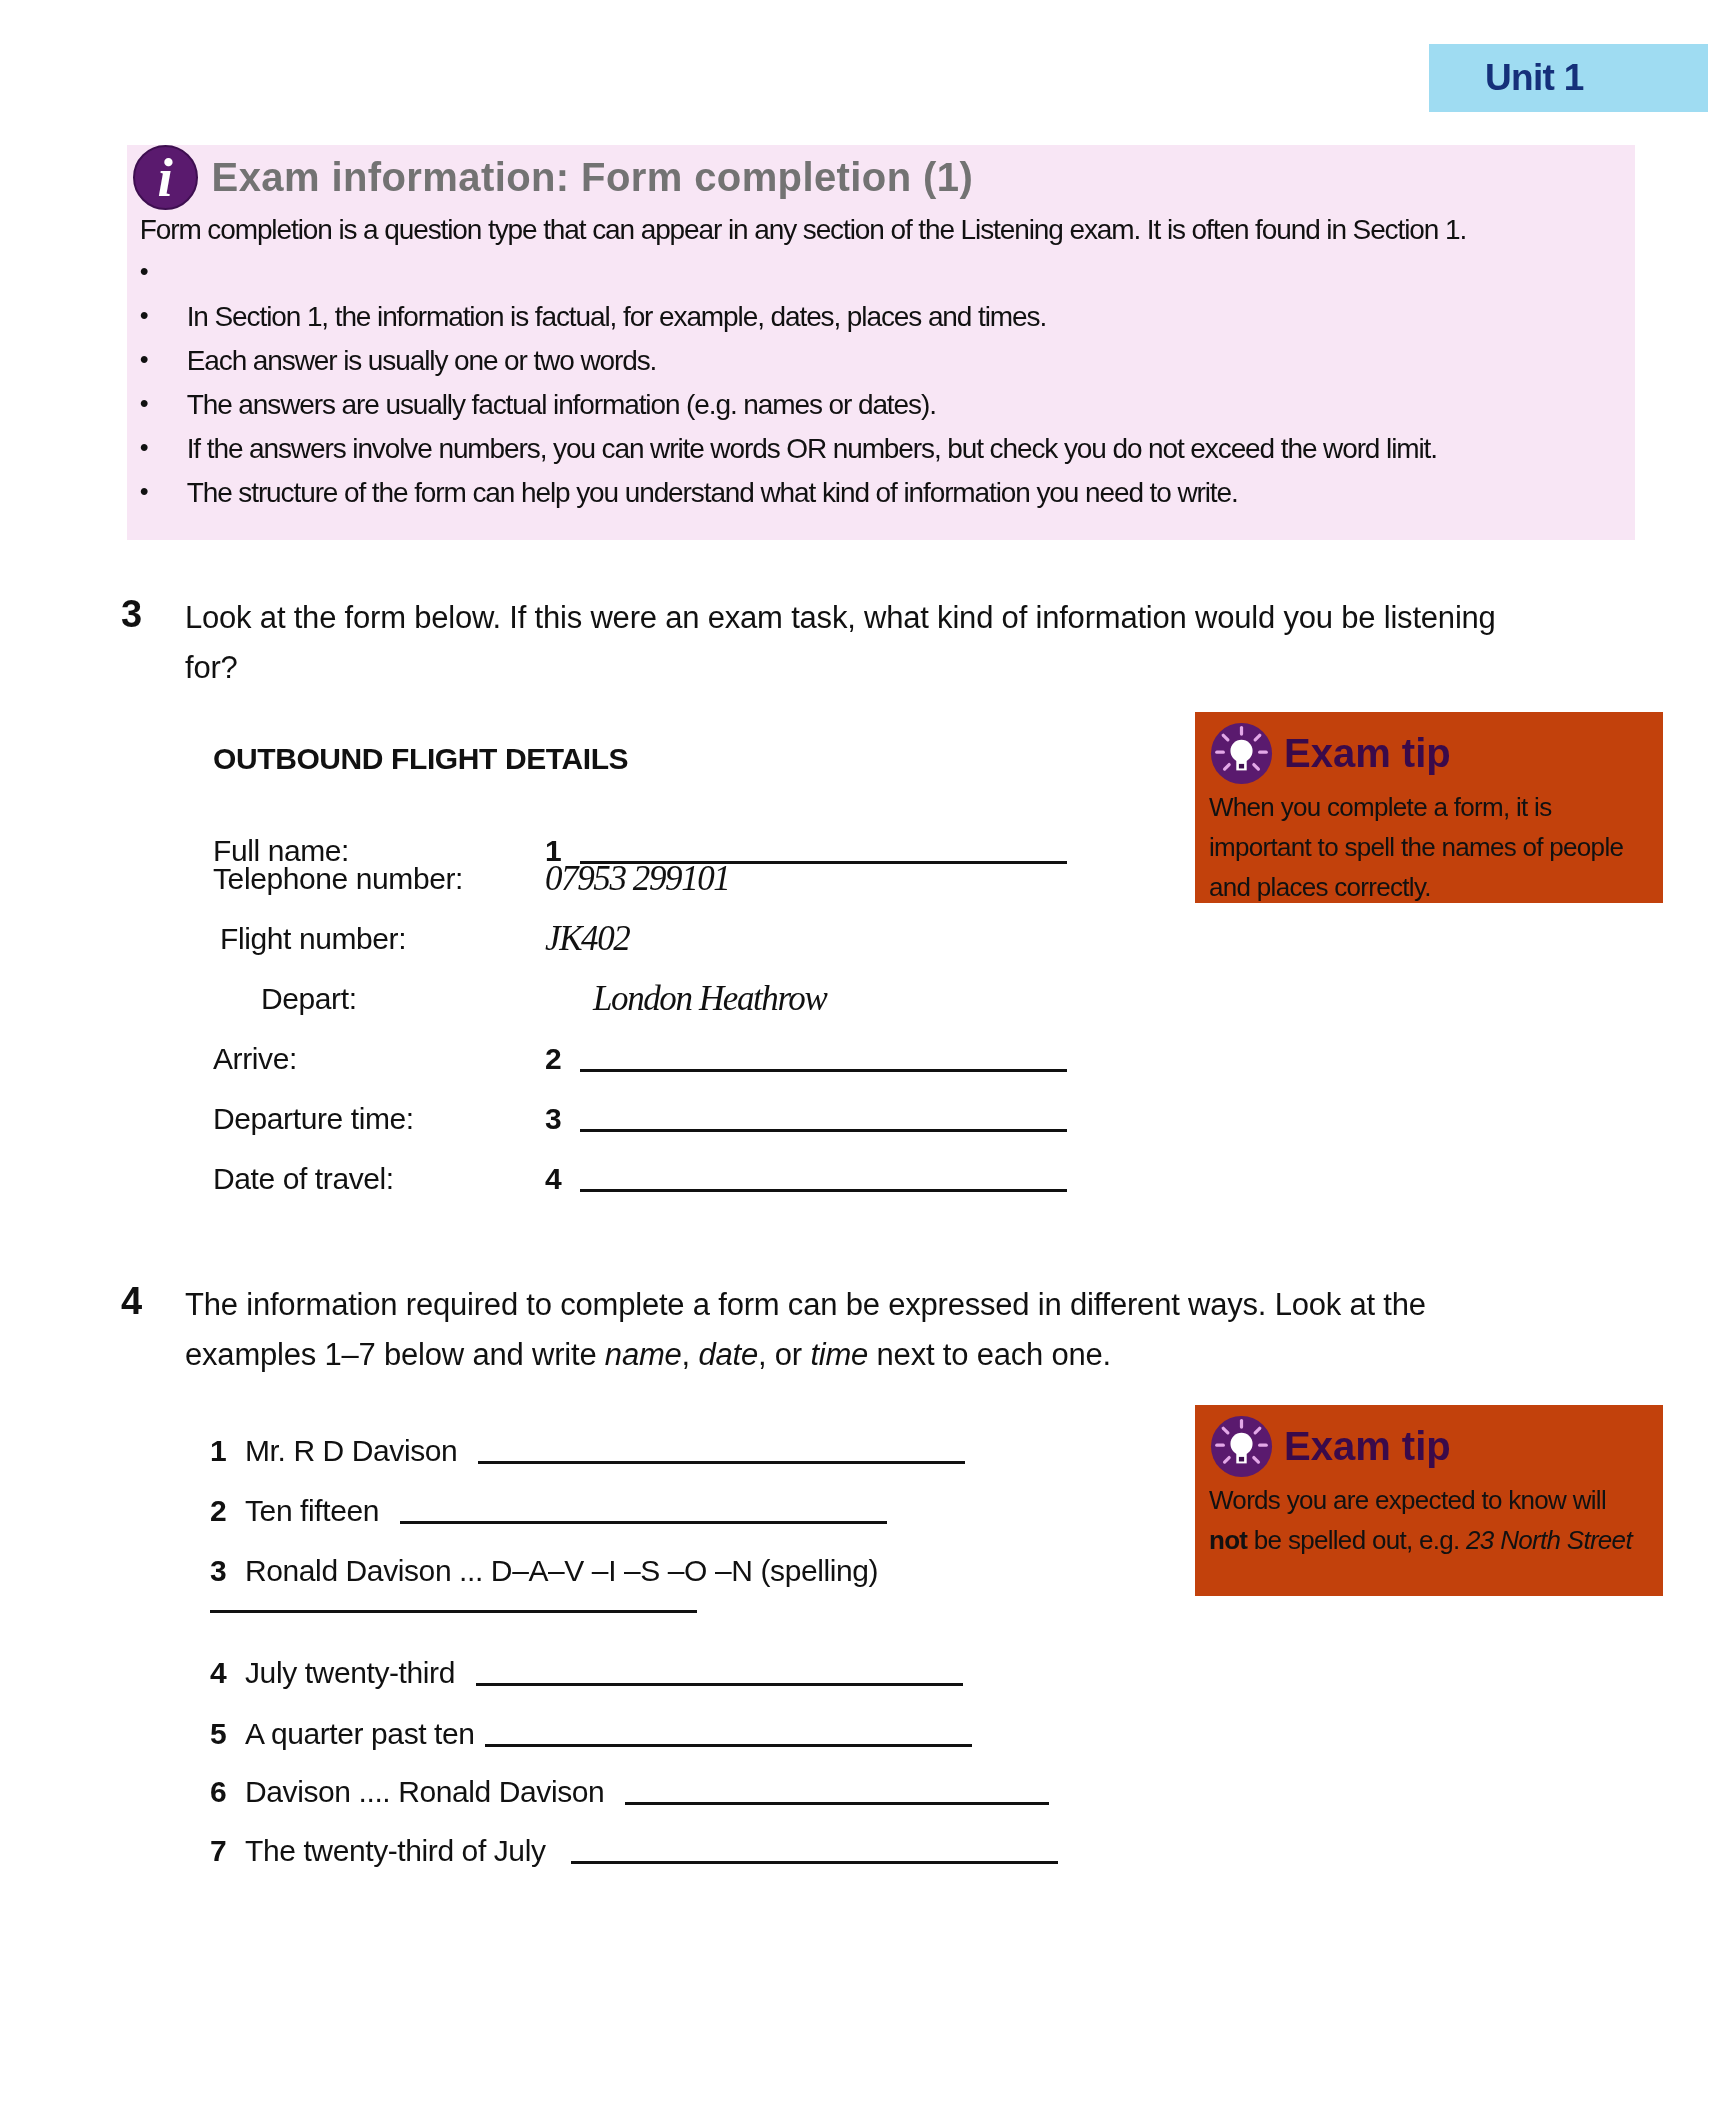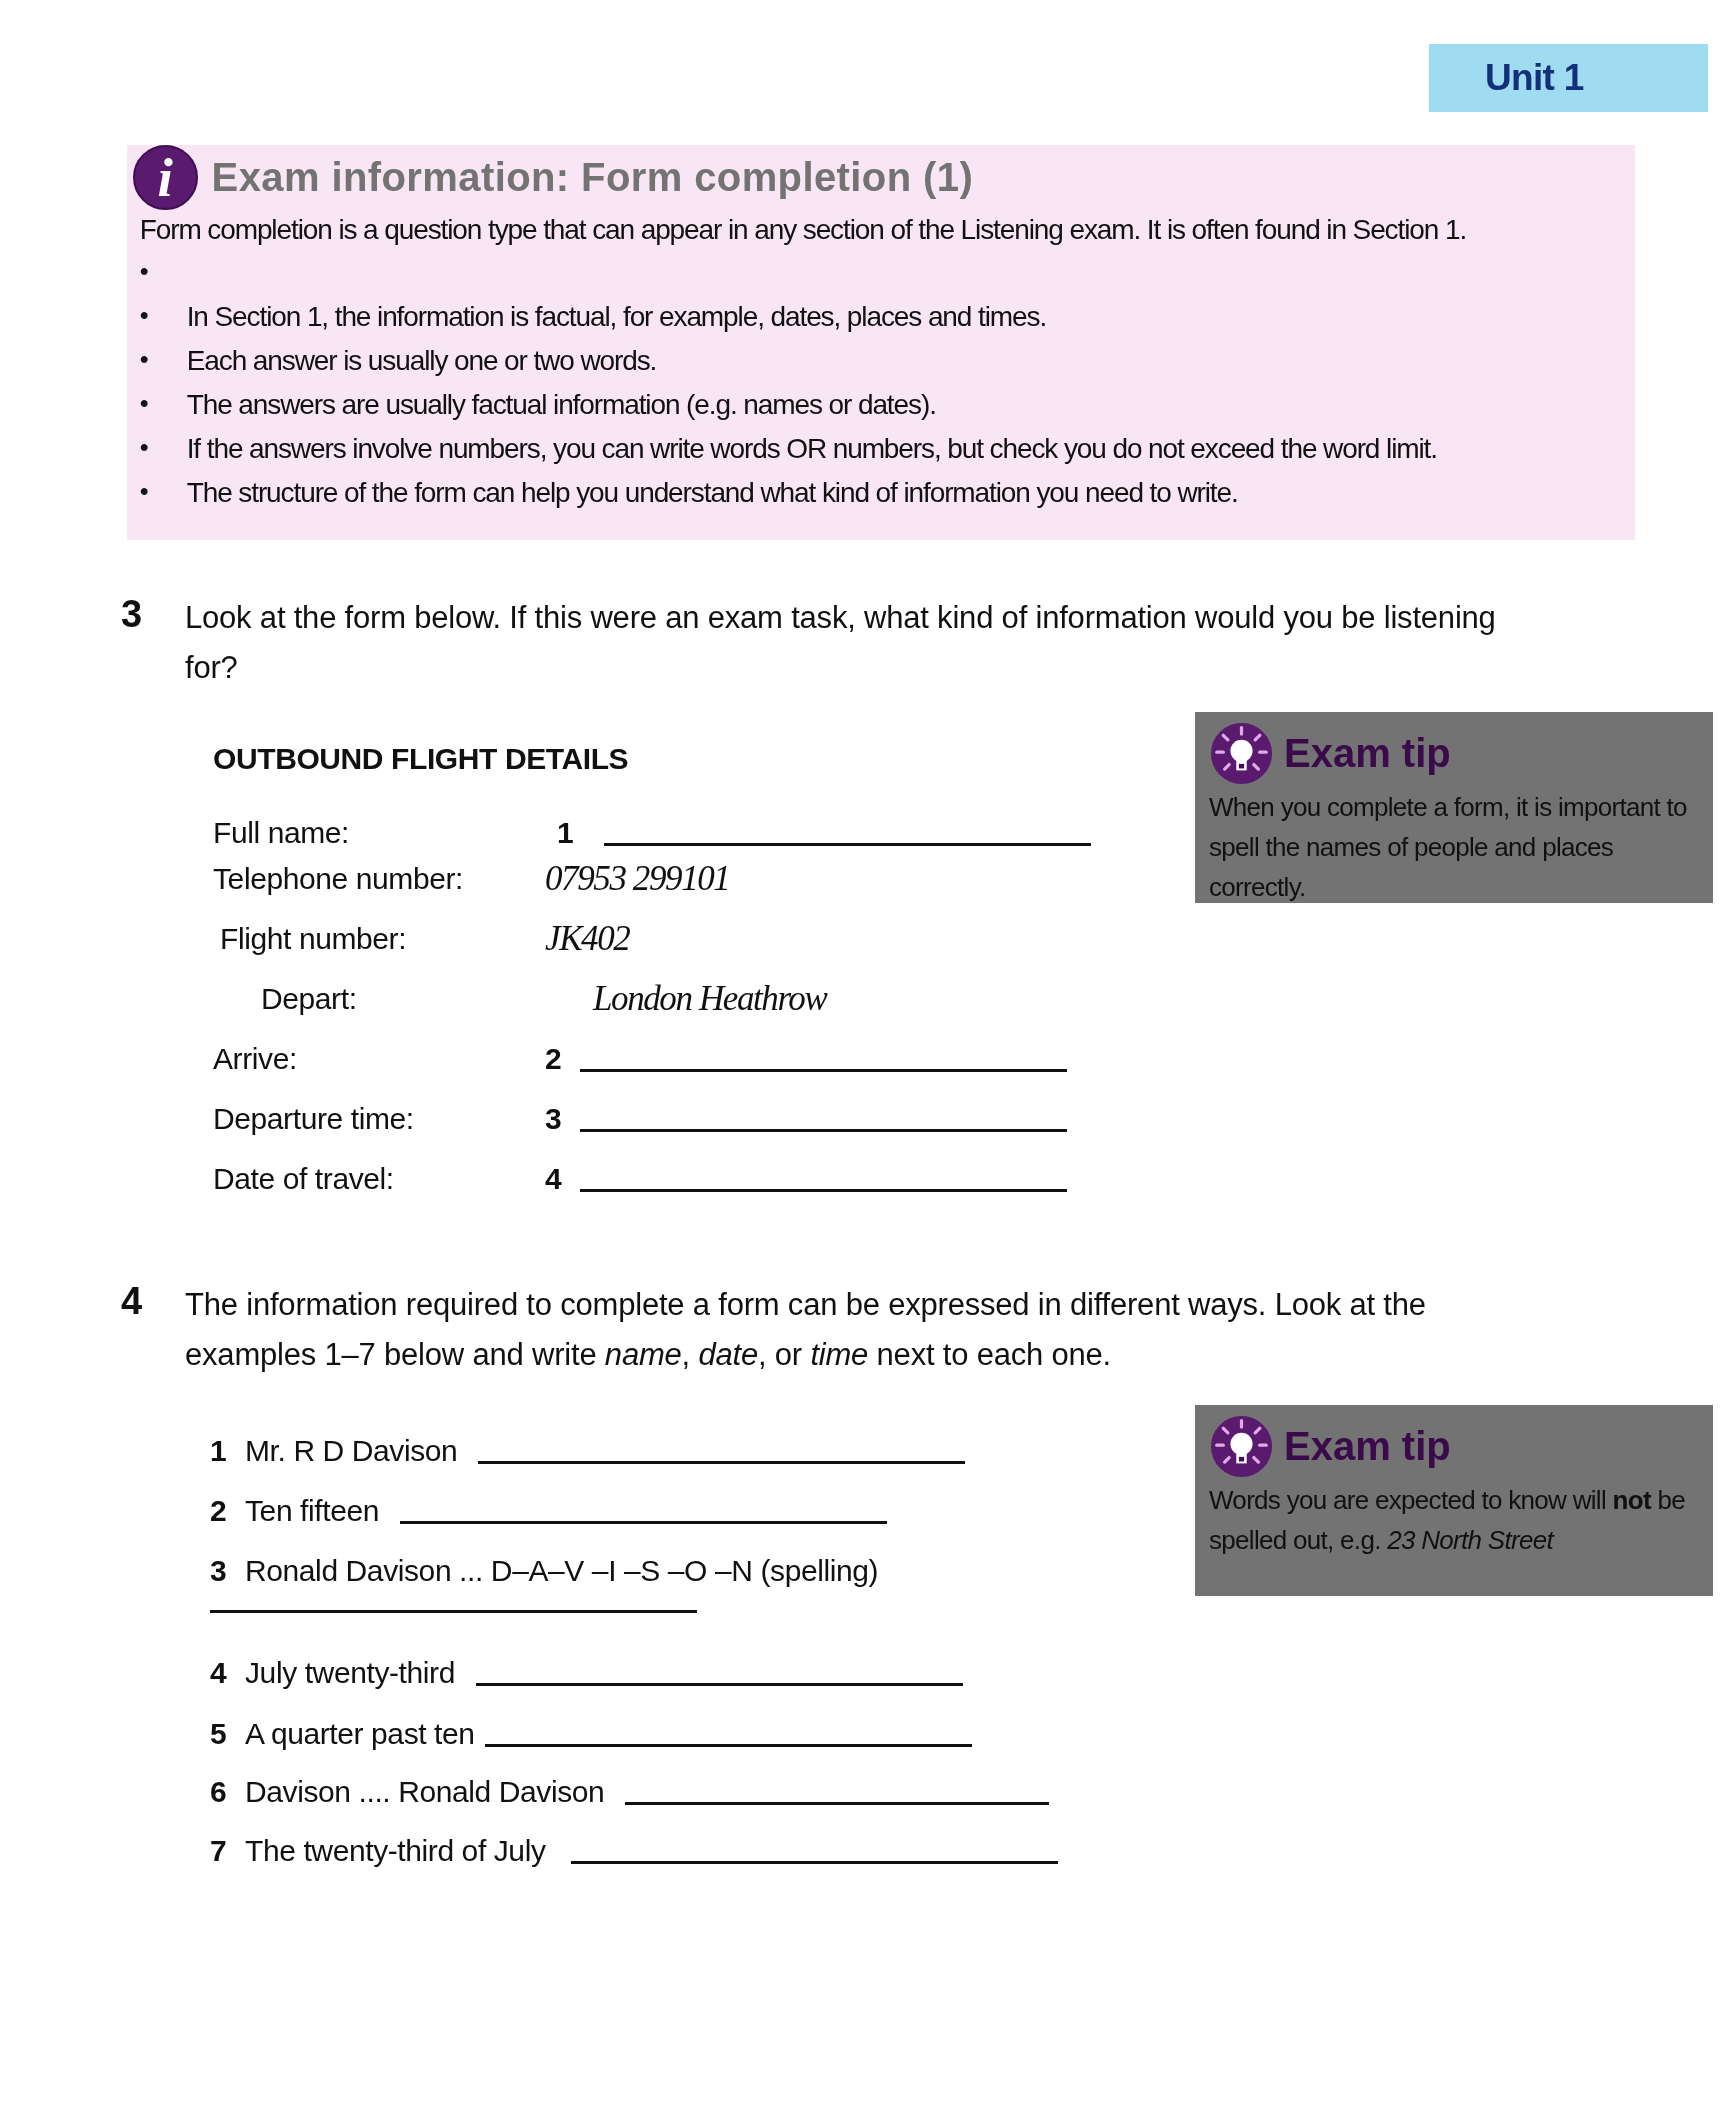--- a/index.html
+++ b/index.html
@@ -39,21 +39,21 @@
     .q-text i { font-style: italic; }
 
     .form-heading { position: absolute; left: 213px; top: 742px; font-size: 30px; font-weight: bold; letter-spacing: -0.4px; }
     .form-row { position: absolute; left: 213px; height: 42px; display: flex; align-items: center; }
     .form-label { width: 332px; font-size: 30px; letter-spacing: -0.4px; }
     .form-num { font-size: 30px; font-weight: bold; width: 35px; }
     .form-line { width: 487px; border-bottom: 3.5px solid #111; height: 22.6px; }
     .form-value { font-size: 35px; font-style: italic; font-family: Liberation Serif, serif; letter-spacing: -1.4px; }
 
     .tip-box {
-      position: absolute; left: 1195px; width: 518px; background: #737373; box-sizing: border-box;
+      position: absolute; left: 1195px; width: 468px; background: #c2410c; box-sizing: border-box;
       padding: 8.5px 12.7px 10px 14px;
     }
     .tip-head { display: flex; align-items: center; }
     .tip-icon { width: 65px; height: 65px; }
     .tip-head h2 { margin: 0 0 0 10px; font-size: 40px; font-weight: bold; color: #3a0a4a; }
     .tip-body { font-size: 26px; line-height: 40px; letter-spacing: -0.7px; margin-top: 1.4px; }
     .tip-body b { font-weight: bold; }
     .tip-body i { font-style: italic; }
 
     .ex-row { position: absolute; left: 210px; height: 42px; display: flex; align-items: center; }
@@ -103,21 +103,21 @@
   </ul>
 </div>
 
 <div class="question" style="left:121px; top:593px;">
   <div class="q-num">3</div>
   <div class="q-text">Look at the form below. If this were an exam task, what kind of information would you be listening for?</div>
 </div>
 
 <div class="form-heading">OUTBOUND FLIGHT DETAILS</div>
 
-<div class="form-row" style="top:812px;gap:12px;">
+<div class="form-row" style="top:830px;">
   <div class="form-label">Full name:</div>
   <div class="form-num">1</div>
   <div class="form-line"></div>
 </div>
 <div class="form-row" style="top:858px;">
   <div class="form-label">Telephone number:</div>
   <div class="form-value">07953 299101</div>
 </div>
 <div class="form-row" style="top:918px;">
   <div class="form-label" style="padding-left:7px; box-sizing:border-box;"> Flight number:</div>

